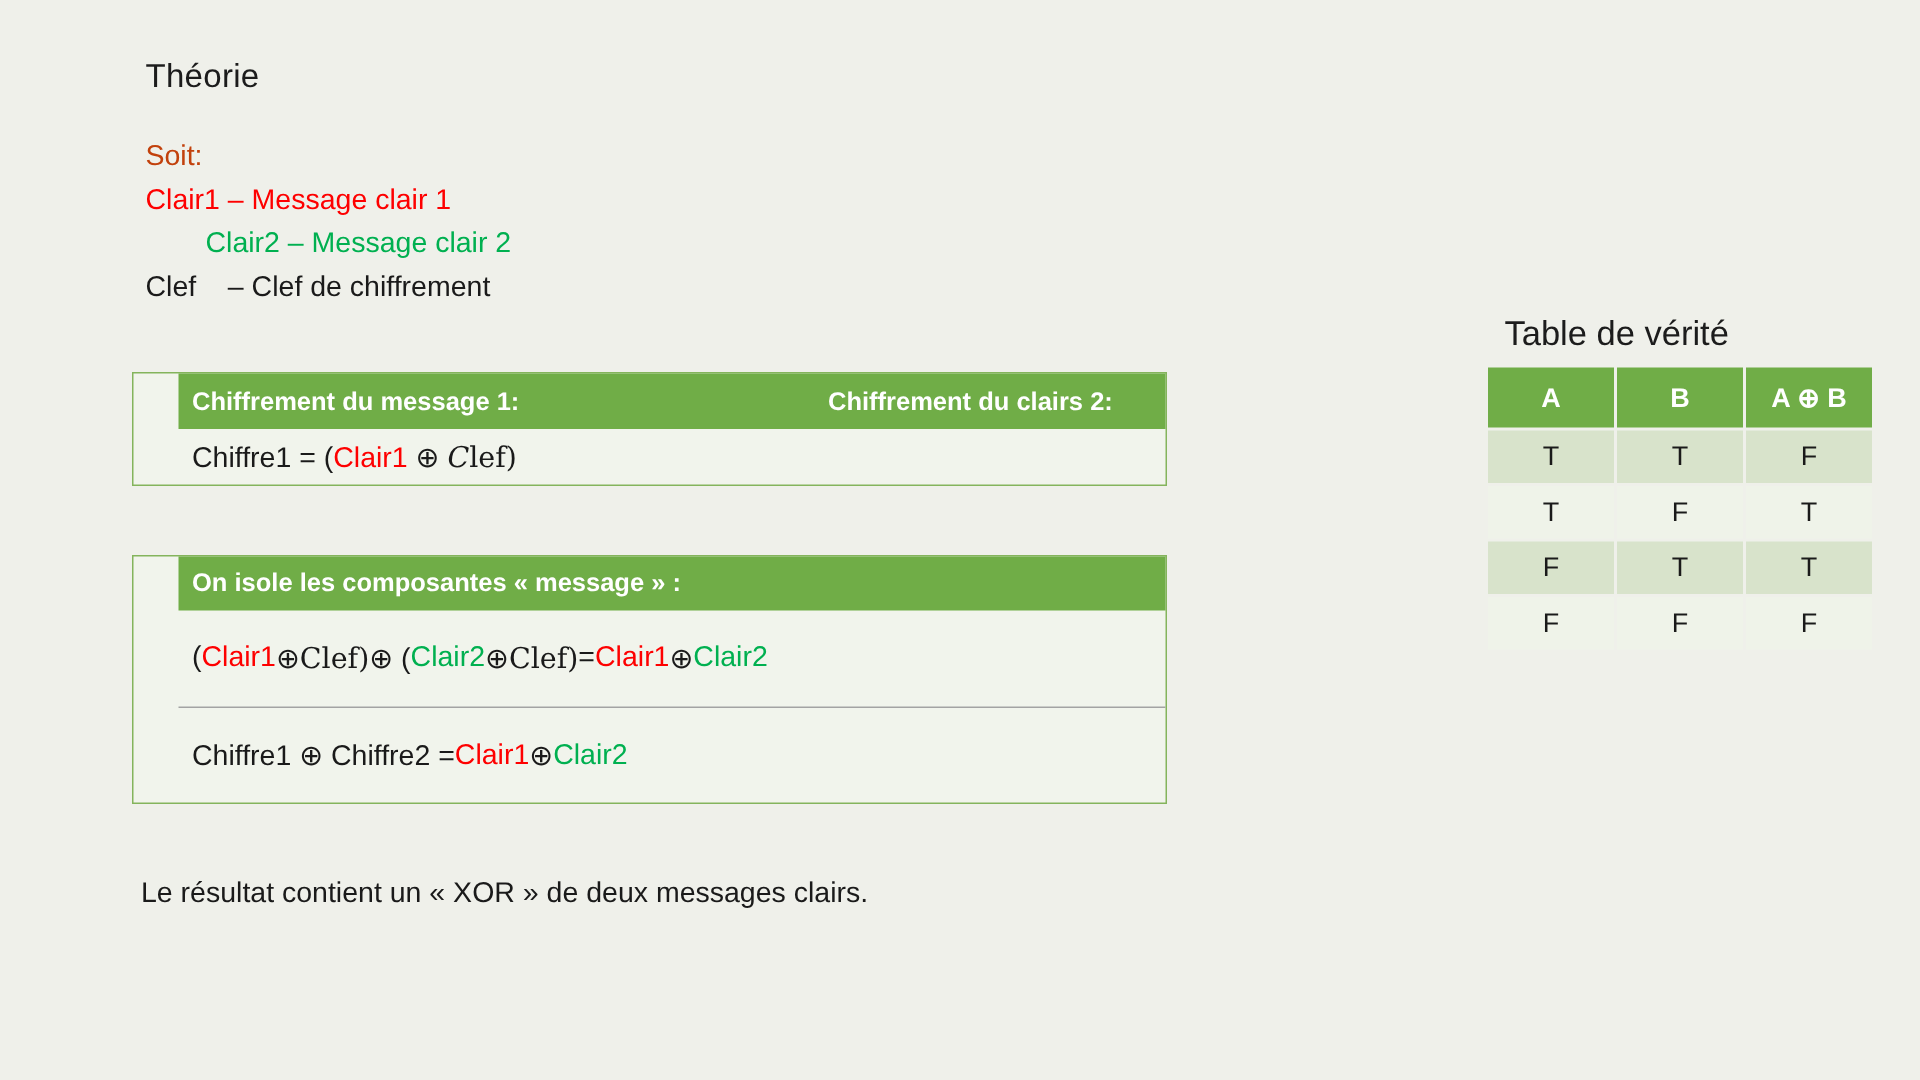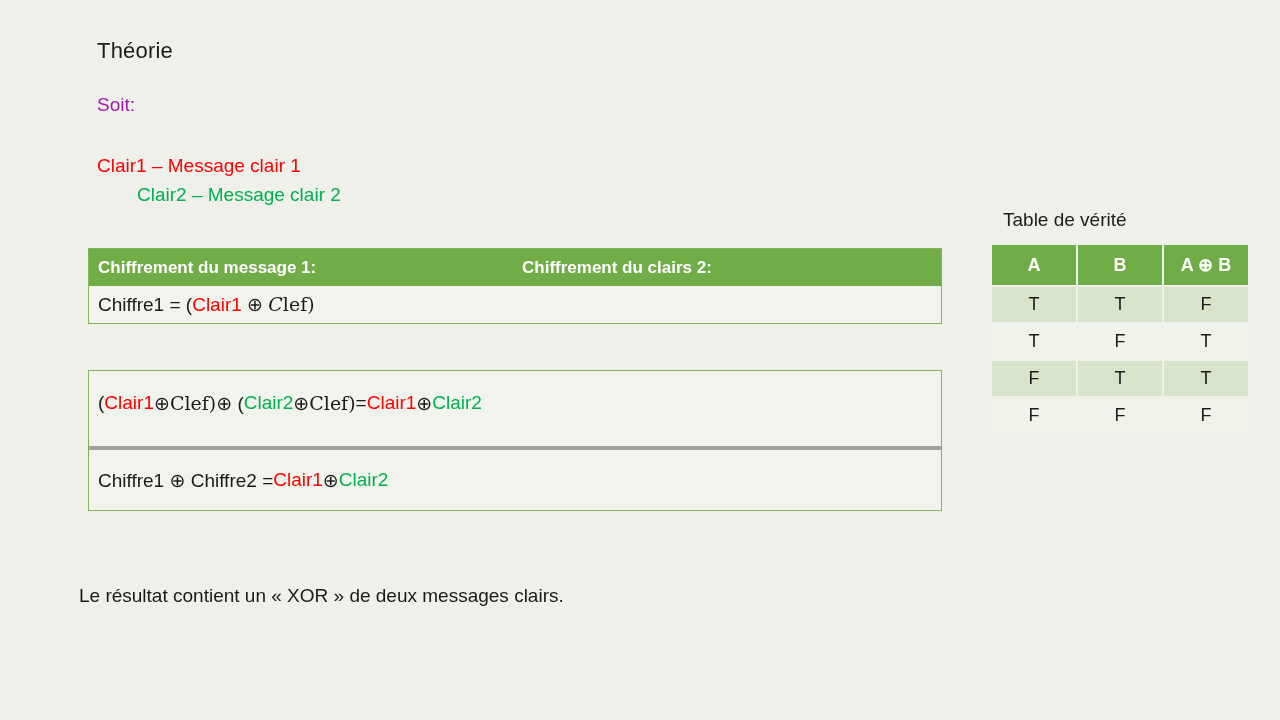--- a/index.html
+++ b/index.html
@@ -18,97 +18,99 @@
     letter-spacing:0.2px;
   }
 
   .intro{
     position:absolute;left:97px;top:90px;
     font-size:19px;line-height:29px;white-space:pre-wrap;
   }
 
   
   .gtable{
-    position:absolute;left:88px;width:854px;
+    position:absolute;left:88px;width:690px;
     border:1px solid #84b45c;
     box-sizing:border-box;
     background:#f1f4ec;
+    padding-left:30px;
   }
   .gtable .ghead{
     background:#70ad47;
     color:#ffffff;font-weight:bold;font-size:17px;
     display:flex;align-items:center;
     box-sizing:border-box;
   }
   .cipher{top:248px;}
   .cipher .ghead{height:37px;}
   .cipher .gbody{height:37px;display:flex;align-items:center;}
   .cipher .col1{width:430px;padding-left:9px;box-sizing:border-box;}
   .cipher .col2{flex:1;padding-left:3px;box-sizing:border-box;}
 
   .isolate{top:370px;}
   .isolate .ghead{height:36px;padding-left:9px;}
   .isolate .grow{
     height:64px;display:flex;align-items:center;
     padding-left:9px;box-sizing:border-box;font-size:19px;
   }
-  .isolate .grow + .grow{border-top:4px solid #a3a3a3;margin-top:11px;}
+  .isolate .grow + .grow{border-top:1px solid #a3a3a3;}
 
   .formula{font-size:19px;}
   .formula .serif{font-family:"DejaVu Serif","Liberation Serif",serif;}
   .formula .italic{font-style:italic;}
 
   
   .tt-title{
     position:absolute;left:1003px;top:209px;
-    font-size:19px;color:#1c1c1c;
+    font-size:23px;color:#1c1c1c;
   }
   .truth{
     position:absolute;left:990px;top:243px;
     border-collapse:separate;border-spacing:2px;
   }
   .truth th{
     width:84px;height:40px;
     background:#70ad47;color:#ffffff;
     font-size:18px;font-weight:bold;text-align:center;
     padding:0;
   }
   .truth td{
     width:84px;height:35px;
     font-size:18px;text-align:center;color:#1a1a1a;
     padding:0;
   }
   .truth tr.band-dark td{background:#d8e3cb;}
   .truth tr.band-light td{background:#eff3e9;}
 
   .footer{
-    position:absolute;left:79px;top:585px;
+    position:absolute;left:94px;top:585px;
     font-size:19px;color:#1a1a1a;
   }
 </style>
 </head>
 <body>
 
 <div class="slide">
 
   <div class="title">Théorie</div>
 
-  <div class="intro"><div style="color: #a21caf;">Soit:</div><div style="color: rgb(254, 0, 0); margin-top: 32px;">Clair1 – Message clair 1</div><div style="color: rgb(0, 176, 80); margin-left: 40px;">Clair2 – Message clair 2</div></div>
+  <div class="intro"><div style="color: #c2410c;">Soit:</div><div style="color: rgb(254, 0, 0);">Clair1 – Message clair 1</div><div style="color: rgb(0, 176, 80); margin-left: 40px;">Clair2 – Message clair 2</div><div style="color: rgb(26, 26, 26);">Clef    – Clef de chiffrement</div></div>
 
   <div class="gtable cipher">
     <div class="ghead">
       <div class="col1">Chiffrement du message 1:</div>
       <div class="col2">Chiffrement du clairs 2:</div>
     </div>
     <div class="gbody">
       <div class="col1 formula"><span>Chiffre1 = (</span><span style="color: rgb(254, 0, 0);">Clair1</span><span> ⊕ </span><span class="serif italic">C</span><span class="serif">lef)</span></div>
     </div>
   </div>
 
   <div class="gtable isolate">
+    <div class="ghead">On isole les composantes « message » :</div>
     <div class="grow formula">
         <span>(</span>
         <span style="color: rgb(254, 0, 0);">Clair1</span>
         <span> ⊕ </span>
         <span class="serif">Clef)</span>
         <span> ⊕ (</span>
         <span style="color: rgb(0, 176, 80);">Clair2</span>
         <span> ⊕ </span>
         <span class="serif">Clef)</span>
         <span> = </span>

